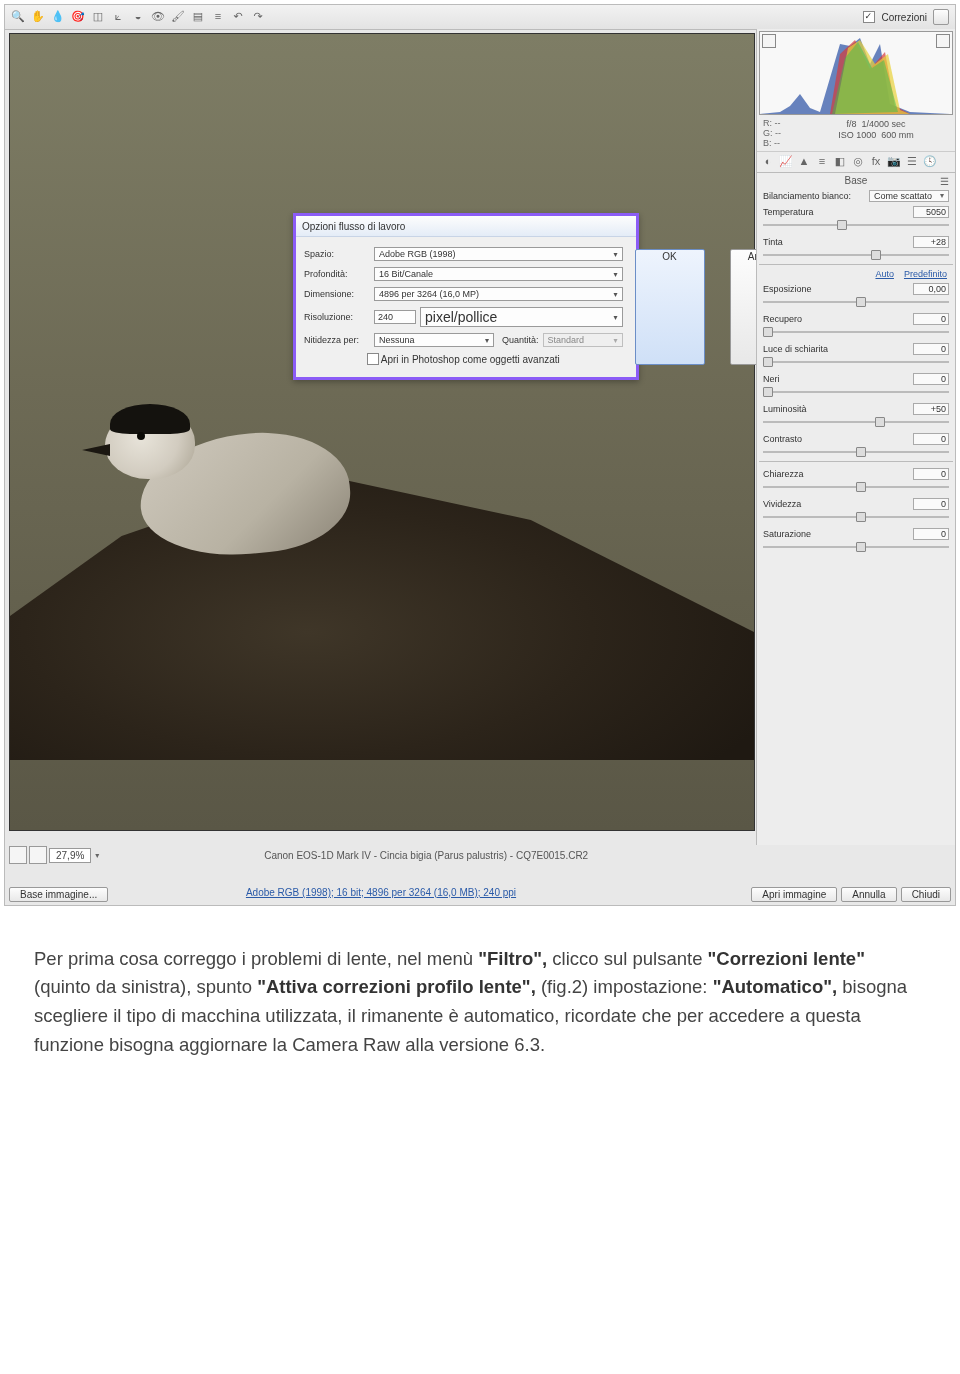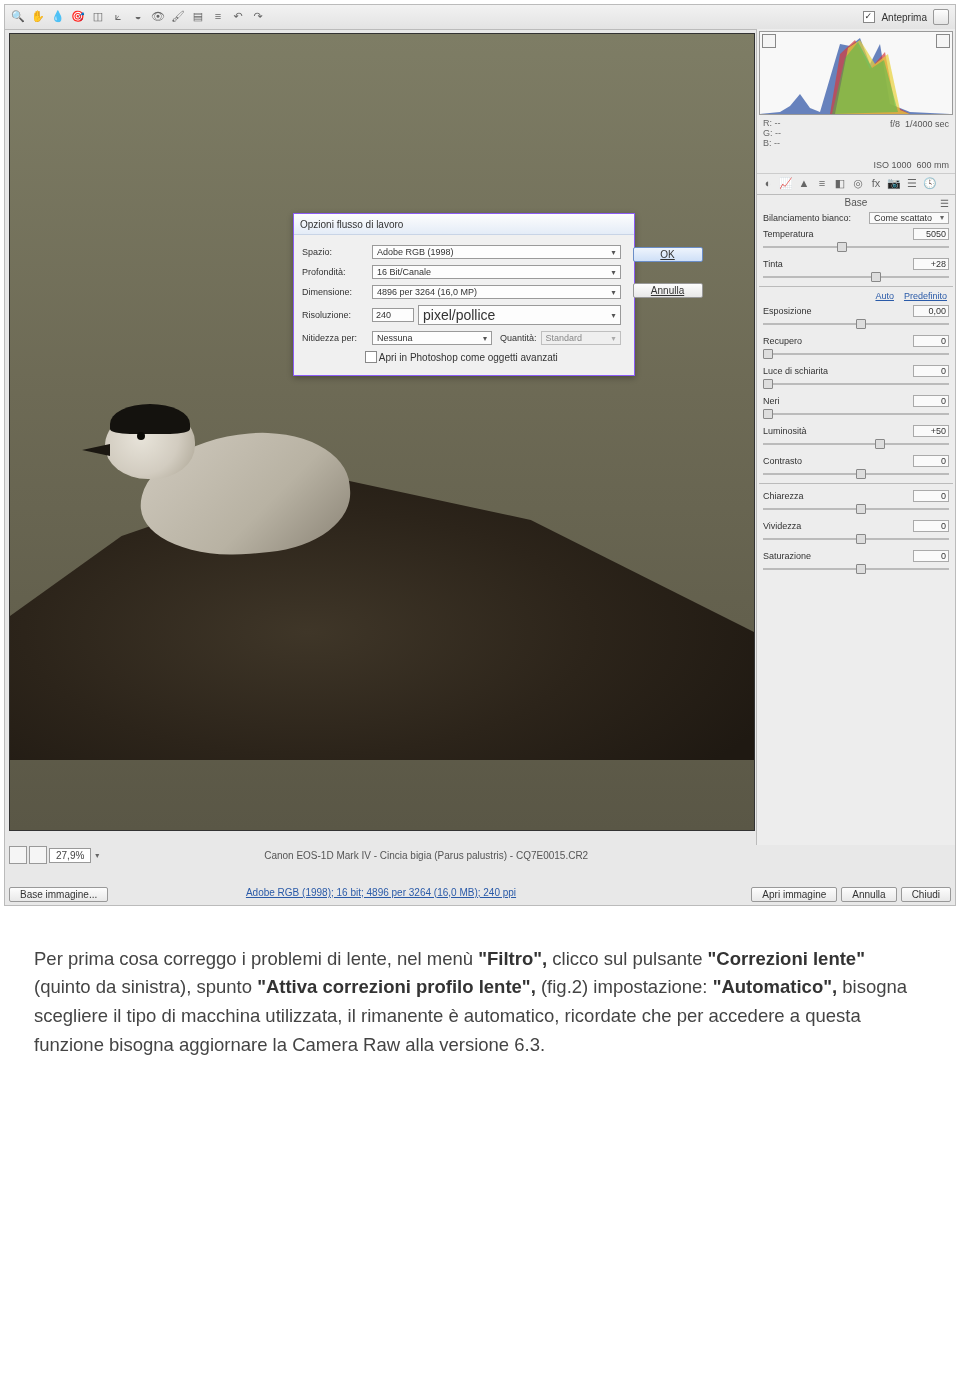--- a/index.html
+++ b/index.html
@@ -124,41 +124,41 @@
   .histogram {
     height: 82px; margin: 2px; position:relative;
     border: 1px solid #999; background:#f8f8f8;
     overflow:hidden;
   }
   .hist-sq { position:absolute; width:12px; height:12px; border:1px solid #888; background:#f5f5f5; }
   .hist-svg { position:absolute; left:0; right:0; bottom:0; height:80px; }
   .meta-row { display:flex; padding:2px 6px; border-bottom:1px solid #ccc; font-size:9px;}
   .meta-left { width: 40px; line-height:1.1;}
   .meta-left div span { color:#666;}
-  .meta-right { flex:1; display:flex; flex-direction:column; align-items:flex-end; line-height:1.2; color:#555;gap:30px;}
+  .meta-right { flex:1; display:flex; flex-direction:column; align-items:center; line-height:1.2; color:#555;}
   .tab-icons { height:20px; border-bottom:1px solid #bbb; display:flex; align-items:center; gap:4px; padding:0 4px;}
   .tab-icons span { width:14px; height:14px; display:inline-block; color:#666; font-size:11px; text-align:center;}
   .section-label { text-align:center; font-size:10px; color:#555; padding:2px 0; position:relative;}
   .section-label .menu-icon { position:absolute; right:6px; top:3px; font-size:10px; color:#666;}
   .ctl { display:flex; align-items:center; padding:2px 6px;}
   .ctl label { flex:1; font-size:9px;}
   .ctl .sel { border:1px solid #aaa; background:#fafafa; padding:0 4px; font-size:9px; min-width:70px; display:flex; justify-content:space-between; align-items:center;}
   .ctl .sel::after { content:"▾"; font-size:8px; color:#666; margin-left:4px;}
   .ctl .val { width:30px; border:1px solid #aaa; background:#fafafa; text-align:right; padding:0 2px; font-size:9px;}
   .slider { height:10px; margin:0 6px 4px 6px; position:relative;}
   .slider .track { height:2px; background:#bbb; position:absolute; top:4px; left:0; right:0;}
   .slider .thumb { width:8px; height:8px; background:#ddd; border:1px solid #888; border-radius:1px; position:absolute; top:0;}
   .divider { height:1px; background:#bbb; margin:4px 2px;}
   .links-row { display:flex; justify-content:flex-end; gap:10px; padding:0 8px 2px 0; font-size:9px;}
   .links-row span { color:#2a5aa8; text-decoration:underline;}
 
   
   .dialog {
     position:absolute; left:288px; top:208px; width:340px;
-    background:#f0f0f0; border:1px solid #8b5cf6;
+    background:#f0f0f0; border:3px solid #8b5cf6;
     box-shadow: 0 2px 6px rgba(0,0,0,0.3);
     font-size:10px;
   }
   .dialog-title {
     height:20px; background: linear-gradient(#fdfdfd,#e4ecf7);
     border-bottom:1px solid #c8d4e6;
     display:flex; align-items:center; padding:0 6px;
     font-size:10px; color:#333;
   }
   .dialog-body { padding:10px 8px 12px 8px; display:flex; gap:8px;}
@@ -168,21 +168,21 @@
   .drow .dsel { flex:1; border:1px solid #9a9a9a; background:#fdfdfd; font-size:9px; padding:1px 4px; display:flex; justify-content:space-between; align-items:center;}
   .drow .dsel::after { content:"▾"; font-size:8px; color:#555;}
   .drow .dtxt { width:34px; border:1px solid #9a9a9a; background:#fdfdfd; font-size:9px; padding:1px 3px; margin-right:4px;}
   .drow .dunit { flex:1; border:1px solid #9a9a9a; background:#fdfdfd; font-size:14px; padding:1px 4px; display:flex; justify-content:space-between; align-items:center;}
   .drow .dunit::after { content:"▾"; font-size:8px; color:#555;}
   .drow-half .dsel { flex: none; width:110px;}
   .drow-half .qlabel { font-size:9px; margin:0 4px 0 8px;}
   .drow-half .qsel { width:70px; border:1px solid #bfbfbf; background:#efefef; color:#888; font-size:9px; padding:1px 4px; display:flex; justify-content:space-between; align-items:center;}
   .drow-half .qsel::after { content:"▾"; font-size:8px; color:#aaa;}
   .dcheck { display:flex; align-items:center; justify-content:center; gap:2px; margin-top:6px;}
-  .dialog-btns { display:flex; flex-direction:column; gap:21px; padding-top:2px;text-decoration:underline;}
+  .dialog-btns { display:flex; flex-direction:row; gap:21px; padding-top:2px;}
   .dialog-btns .btn { min-width:48px; text-align:center;}
   .btn.primary { border-color:#6b8ec7; background:linear-gradient(#eef4fd,#cfe0f7);}
 
   
   .article {
     padding: 12px 34px 0 34px;
     font-family: Verdana, sans-serif;
     font-size: 18.5px;
     line-height: 1.55;
     color: #444;
@@ -207,21 +207,21 @@
       <span>◒</span>
       <span>👁</span>
       <span>🖌</span>
       <span>▤</span>
       <span>≡</span>
       <span>↶</span>
       <span>↷</span>
     </div>
     <div class="right-tb">
       <span class="chk checked"></span>
-      <span>Anteprima</span>
+      <span>Correzioni</span>
       <span class="sq-btn"></span>
     </div>
   </div>
 
   <div class="main-area">
     <div class="preview">
       <div class="log"></div>
       <div class="bird-body"></div>
       <div class="bird-head"></div>
       <div class="bird-cap"></div>

